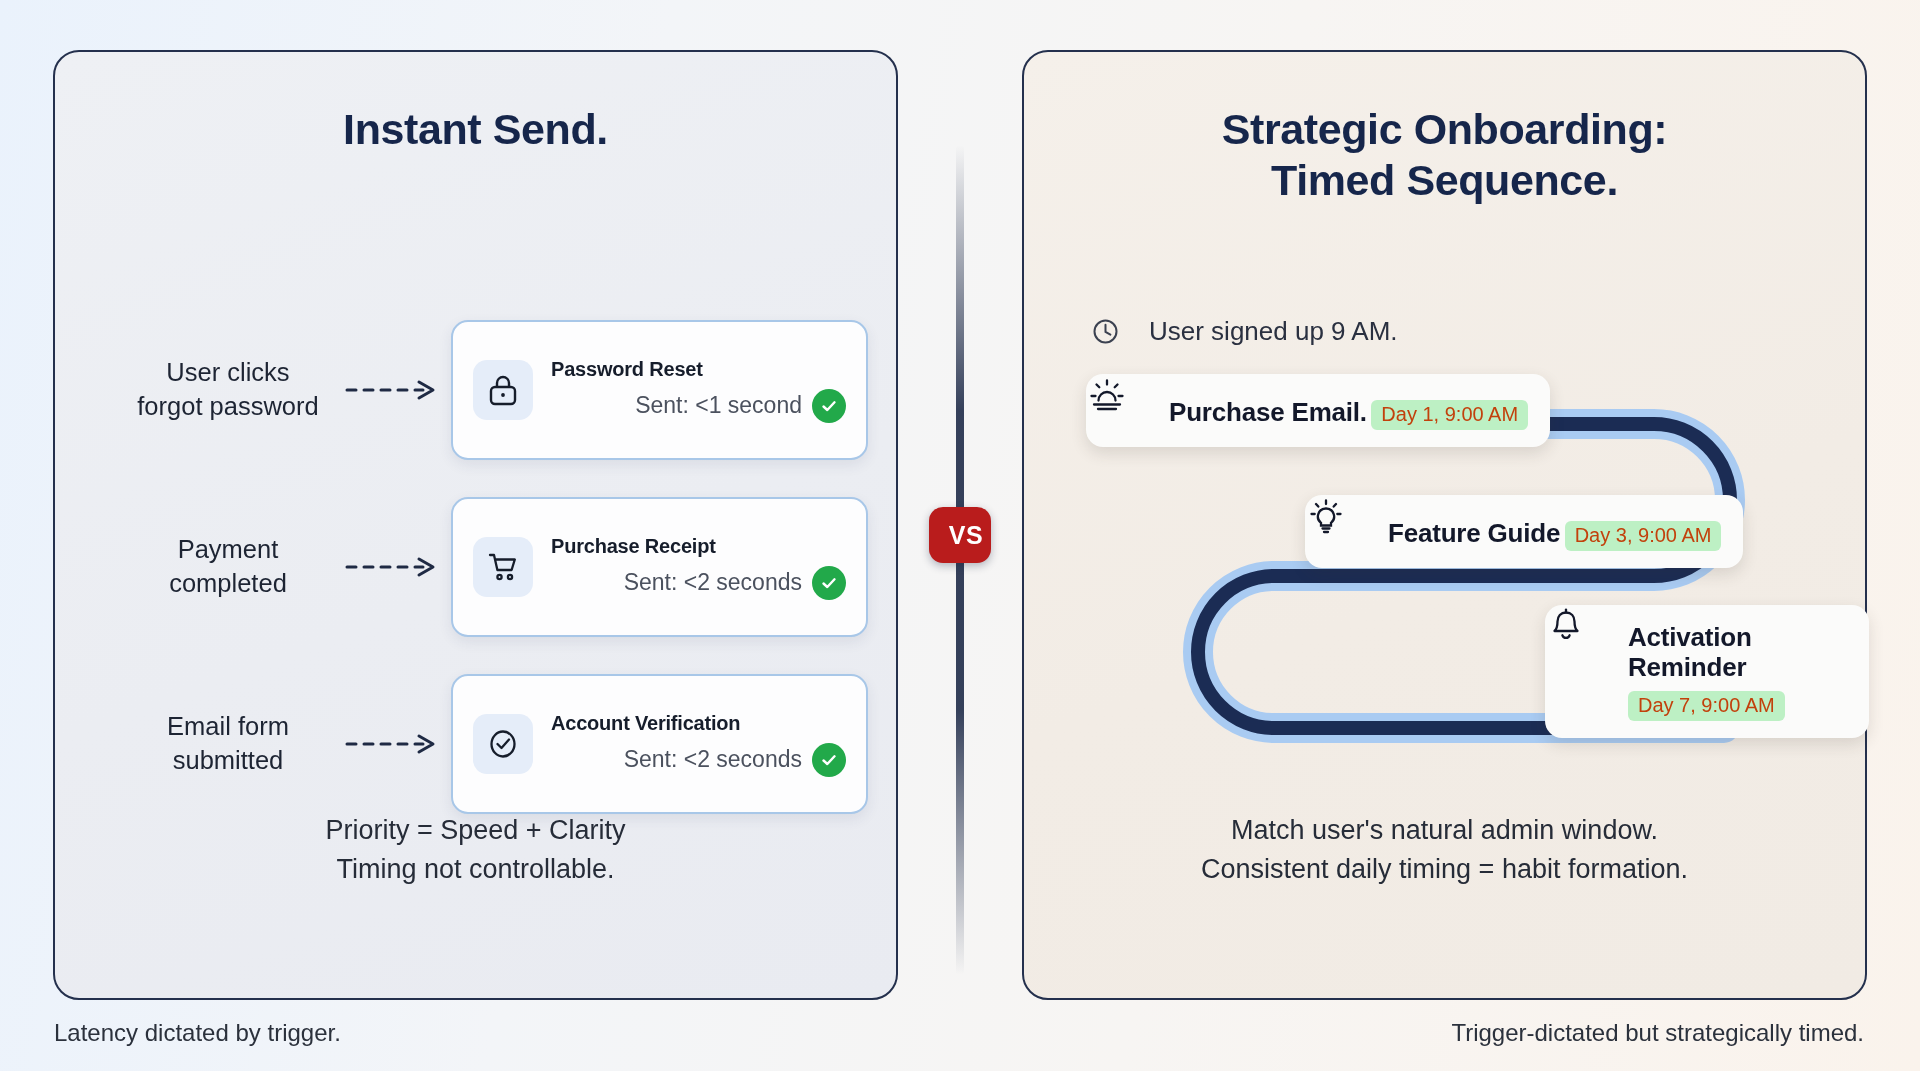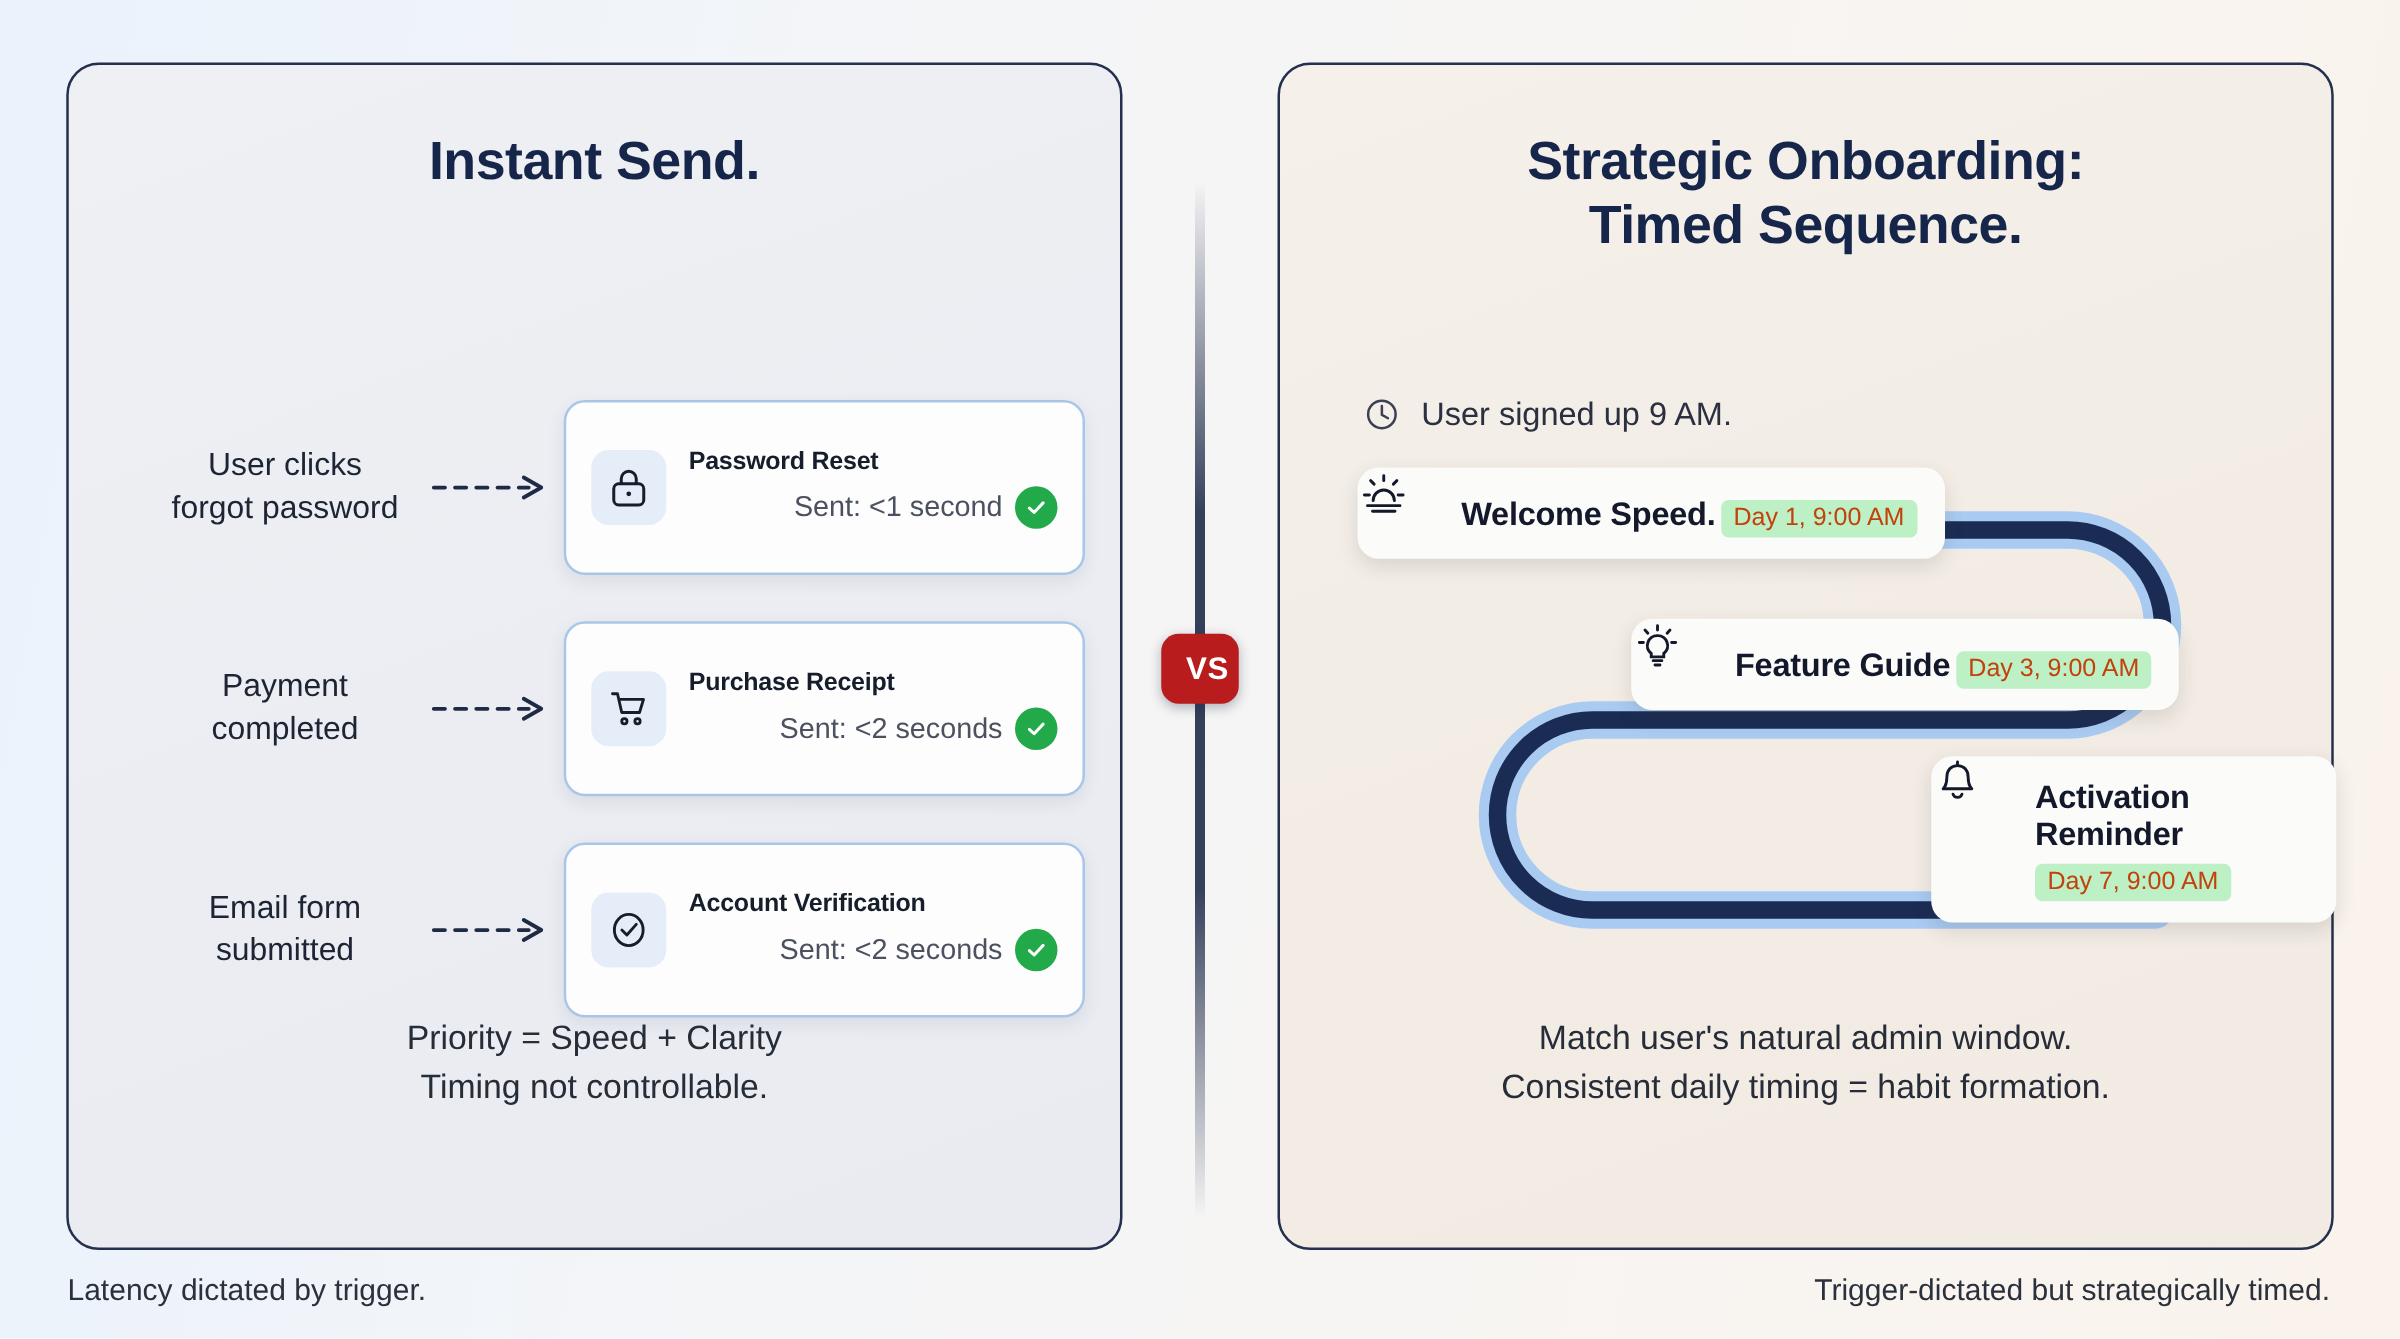--- a/index.html
+++ b/index.html
@@ -163,21 +163,21 @@
   }
   .panel-note .l2 { display: block; }
 
   
   .signup-line {
     position: absolute;
     top: 264px;
     left: 68px;
     display: flex;
     align-items: center;
-    gap: 18px;
+    gap: 30px;
     color: #2a3040;
     font-size: 26px;
   }
 
   
   .sequence-wrap {
     position: absolute;
     top: 300px;
     left: 0;
     width: 845px;
@@ -417,21 +417,21 @@
 
       <div class="seq-card seq-card-1">
         <span class="seq-icon">
           <svg width="42" height="42" viewBox="0 0 42 42" fill="none" stroke="#13182a" stroke-width="2.3" stroke-linecap="round">
             <path d="M21 6.5v4M10.5 10.5l2.8 2.8M31.5 10.5l-2.8 2.8M5.5 22h4M32.5 22h4"></path>
             <path d="M12.5 26.5a8.5 8.5 0 0 1 17 0"></path>
             <path d="M8 30.5h26M12 35h18"></path>
           </svg>
         </span>
         <span class="seq-body">
-          <span class="seq-title">Welcome Speed.</span>
+          <span class="seq-title">Purchase Email.</span>
           <span class="seq-badge">Day 1, 9:00 AM</span>
         </span>
       </div>
 
       <div class="seq-card seq-card-2">
         <span class="seq-icon">
           <svg width="42" height="42" viewBox="0 0 42 42" fill="none" stroke="#13182a" stroke-width="2.3" stroke-linecap="round">
             <path d="M21 5.5v3.5M11 9l2.3 2.6M31 9l-2.3 2.6M6.5 19h3.2M32.3 19h3.2"></path>
             <path d="M21 13.5a8 8 0 0 0-5 14.3v2.7h10v-2.7a8 8 0 0 0-5-14.3z"></path>
             <path d="M17.5 33.5h7M19 37h4"></path>

